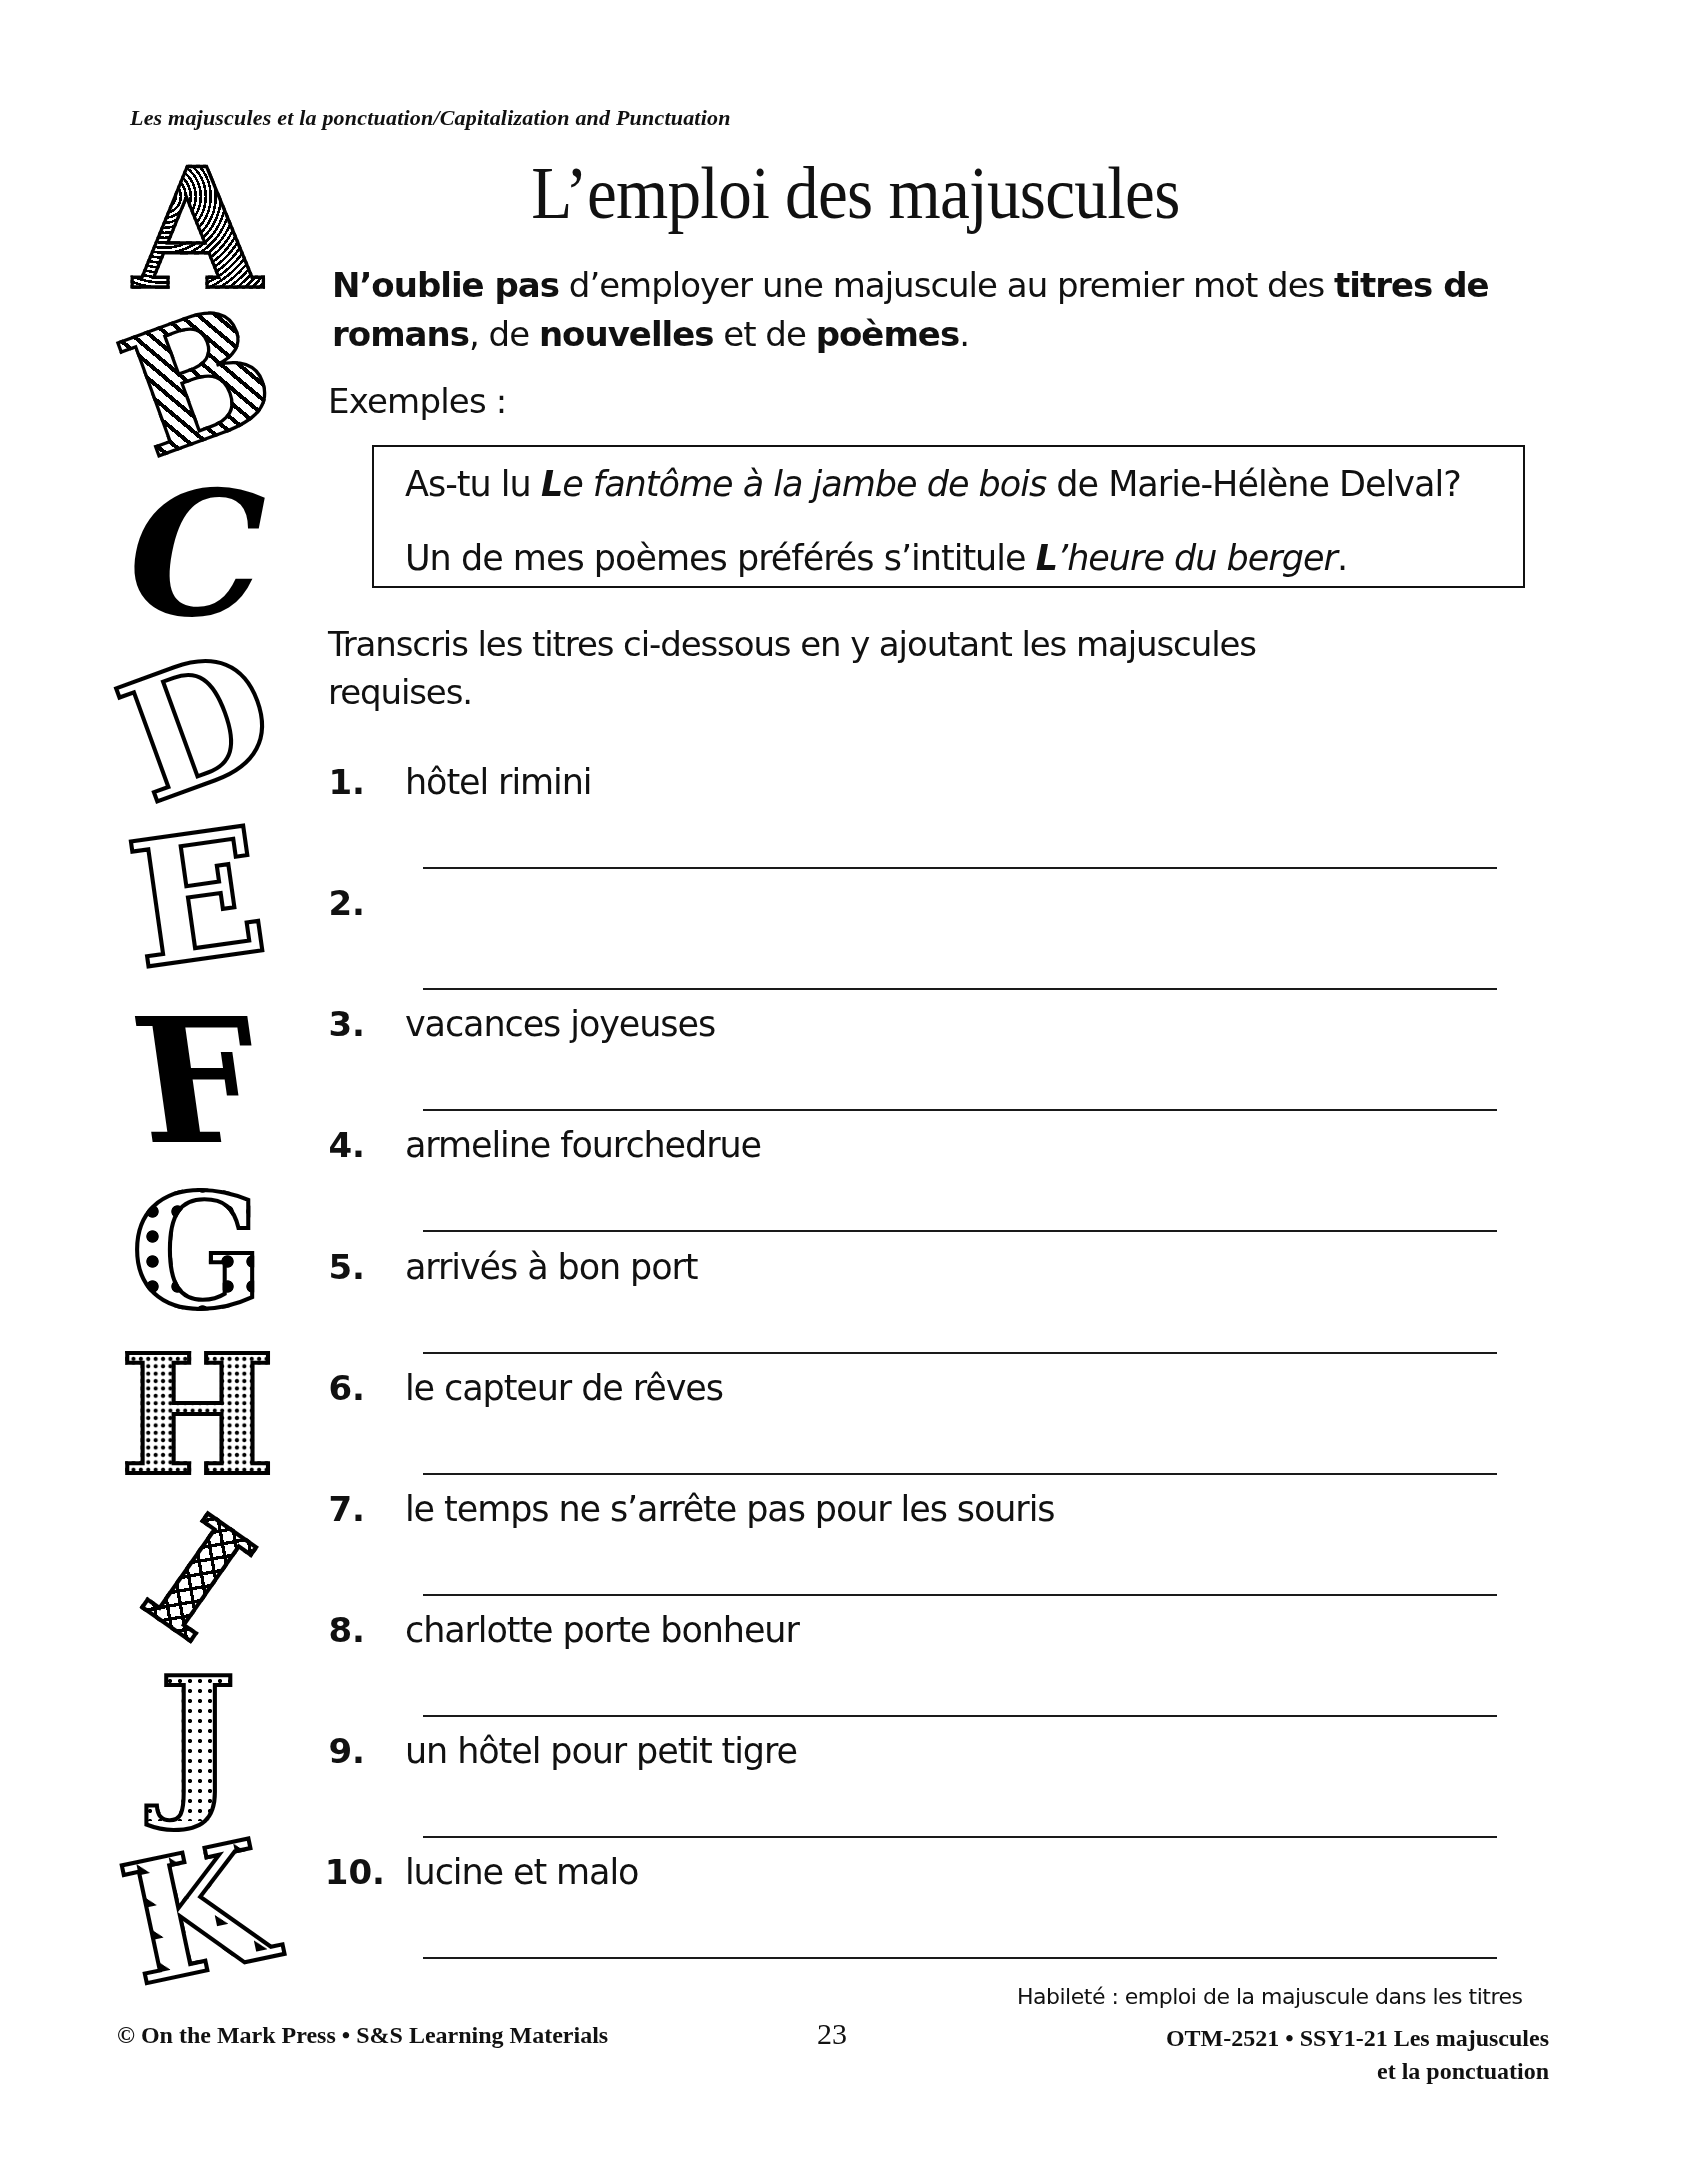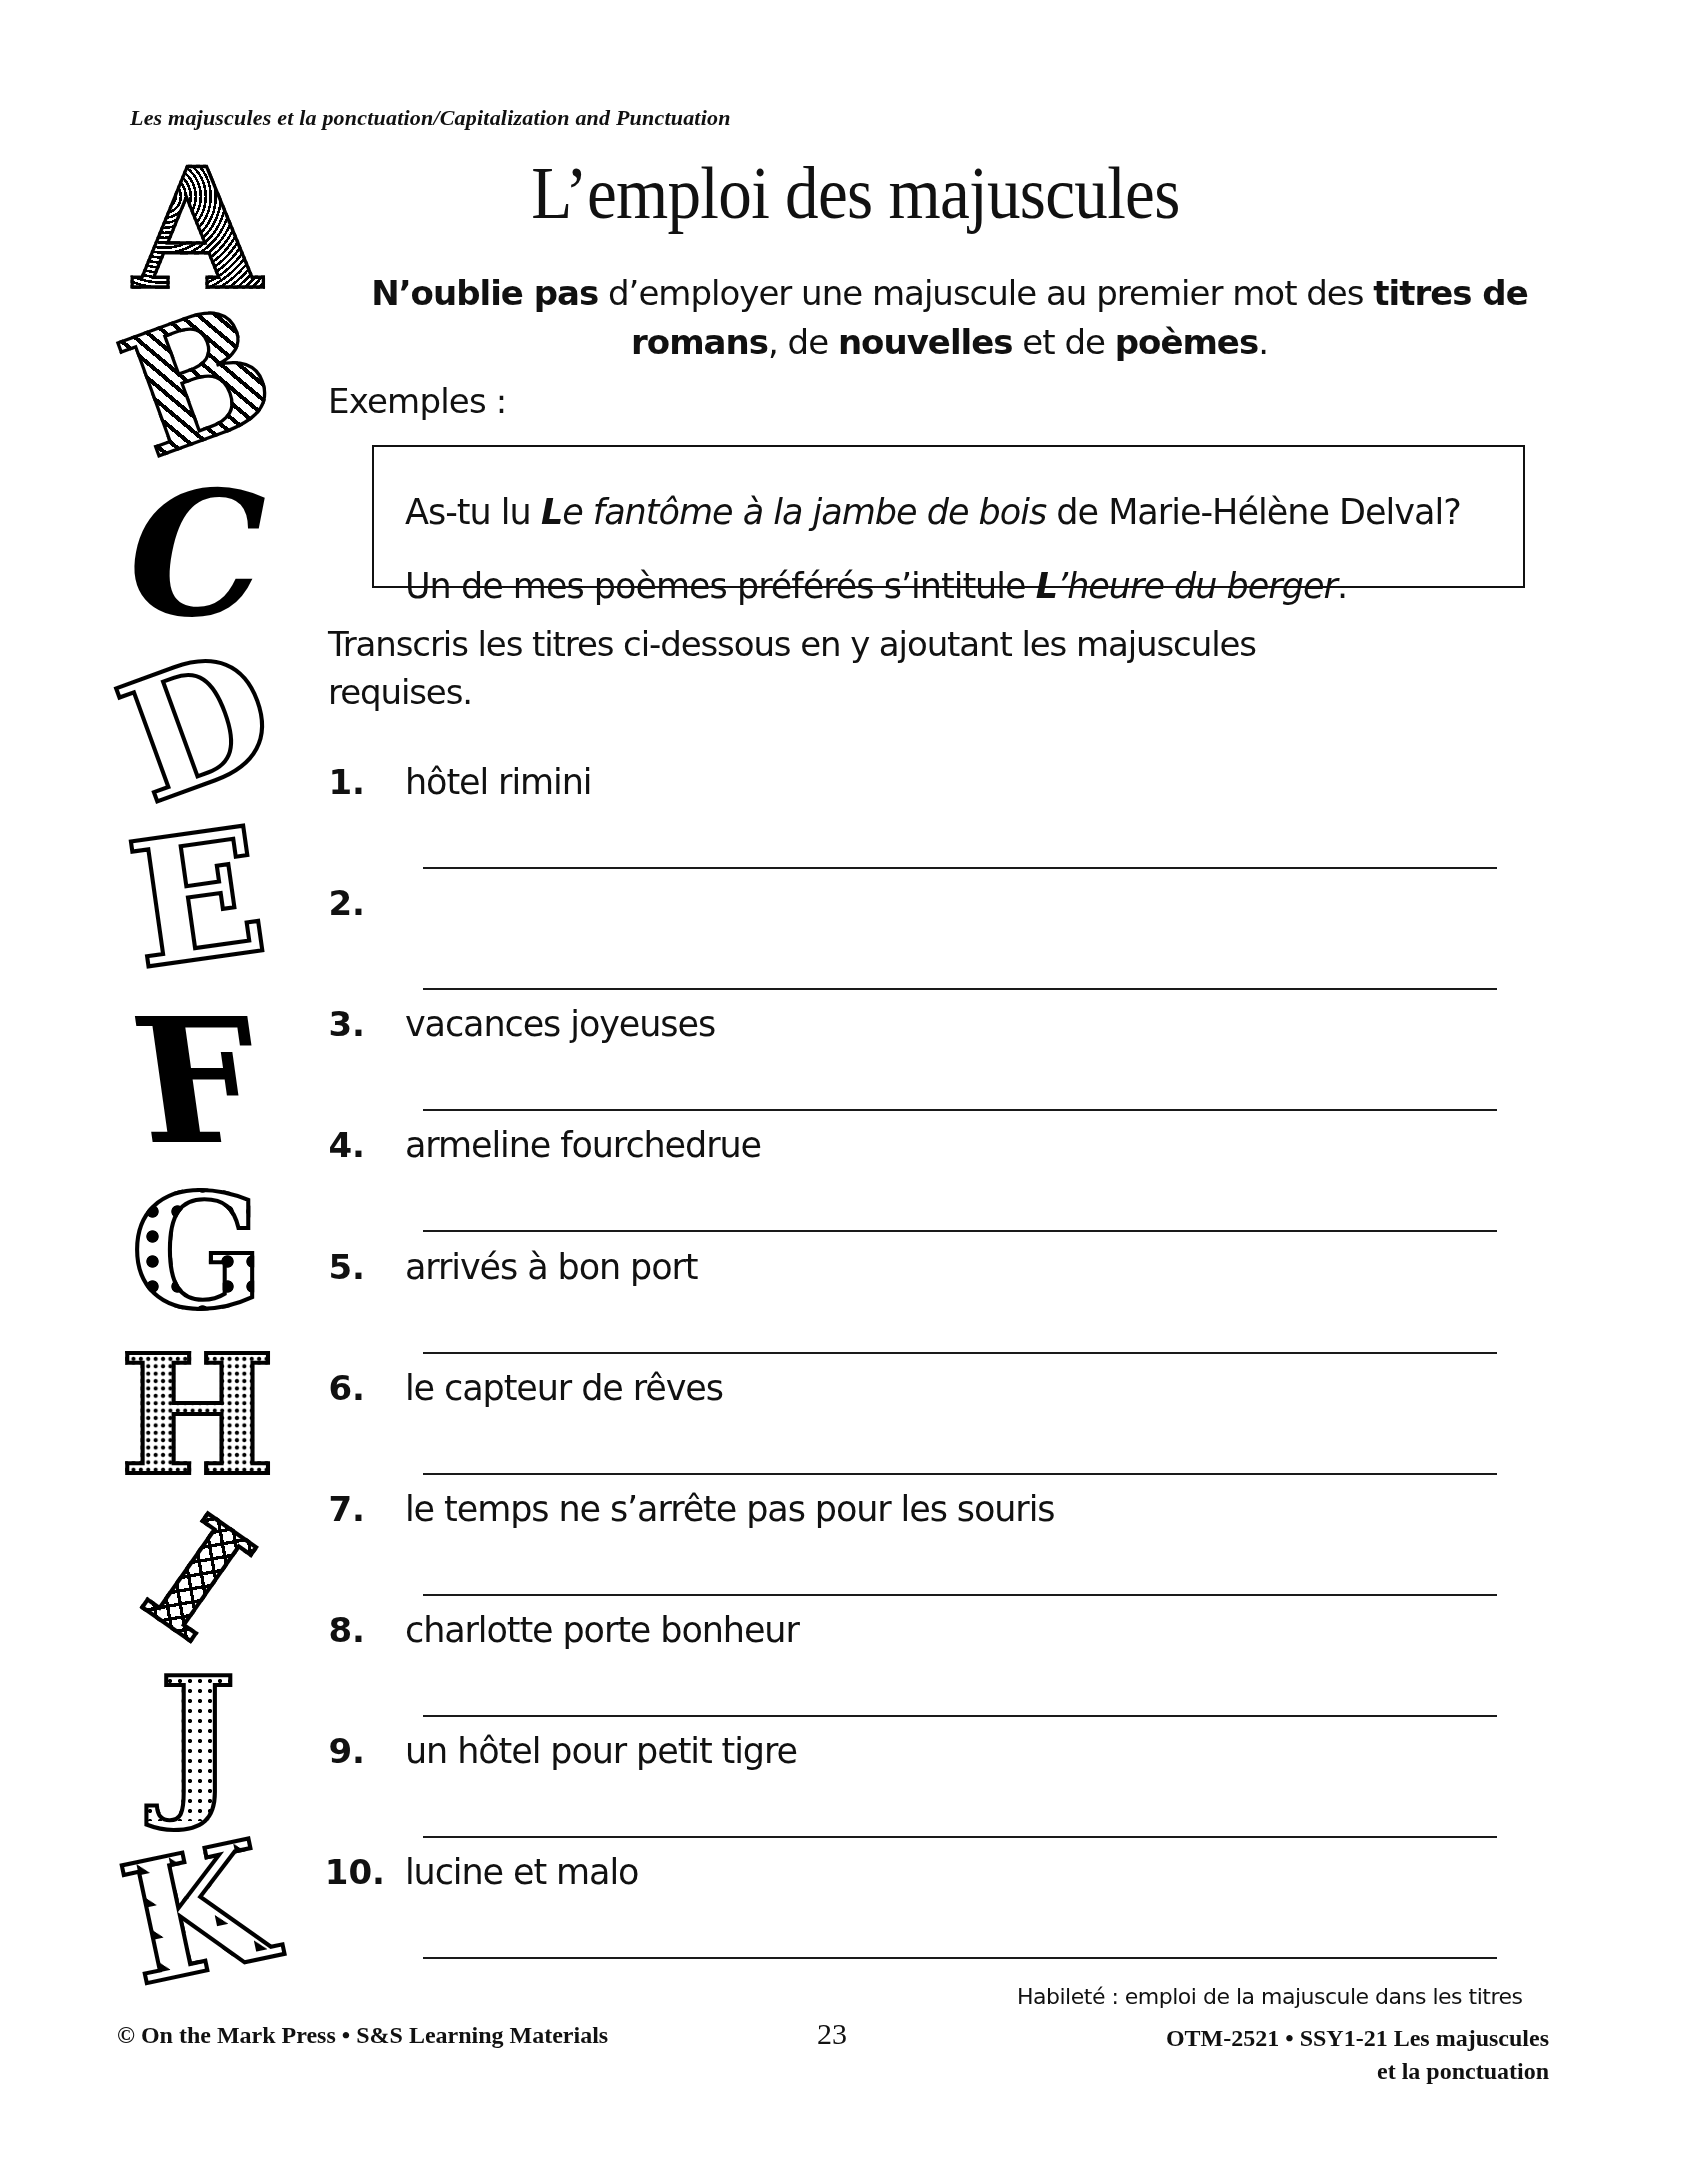--- a/index.html
+++ b/index.html
@@ -5,21 +5,21 @@
   html, body { margin:0; padding:0; background:#ffffff; }
   body { width:1687px; height:2183px; position:relative; overflow:hidden; color:#111; font-family:"DejaVu Sans", sans-serif; }
   .abs { position:absolute; }
   .running-head { left:130px; top:105px; font-family:"Liberation Serif", serif; font-style:italic; font-weight:bold; font-size:22px; white-space:nowrap; letter-spacing:0.2px; }
   .title { left:0; width:1687px; top:153px; text-align:center; padding-left:82px; box-sizing:border-box; font-family:"Liberation Serif", serif; font-size:73px; line-height:82px; letter-spacing:-0.8px; }
   .title span { display:inline-block; transform:scaleX(0.92); }
   .para { left:328px; top:257px; width:1219px; font-size:34px; line-height:49px; letter-spacing:-1px; }
   .para b { font-weight:bold; }
   .examples-label { left:328px; top:381px; font-size:34px; letter-spacing:-0.8px; }
   .ex-box { left:372px; top:445px; width:1153px; height:143px; border:2.5px solid #111; box-sizing:border-box; }
-  .ex-line { position:absolute; left:31px; font-size:35px; letter-spacing:-1px; white-space:nowrap;margin-top:28px; }
+  .ex-line { position:absolute; left:31px; font-size:35px; letter-spacing:-1px; white-space:nowrap; }
   .ex-line i { font-style:italic; }
   .ex-line b { font-weight:bold; font-style:italic; }
   .instr { left:328px; top:620px; width:1071px; font-size:34px; line-height:48px; letter-spacing:-1.1px; }
   .item { position:absolute; left:0; width:1687px; height:121px; }
   .item .num { position:absolute; right:1322px; font-size:34px; font-weight:bold; white-space:nowrap; }
   .item .txt { position:absolute; left:405px; font-size:35px; letter-spacing:-1.1px; white-space:nowrap; }
   .item .answer { position:absolute; left:423px; width:1074px; height:0; border-top:2.5px solid #1a1a1a; }
   .footer-skill { left:1017px; top:1984px; font-size:22px; letter-spacing:-0.5px; white-space:nowrap; }
   .footer-copy { left:117px; top:2022px; font-family:"Liberation Serif", serif; font-weight:bold; font-size:24px; white-space:nowrap; }
   .footer-page { left:817px; top:2017px; font-family:"Liberation Serif", serif; font-size:30px; }
@@ -53,21 +53,21 @@
   <div class="deco L-F"><span>F</span></div>
   <div class="deco L-G"><span>G</span></div>
   <div class="deco L-H"><span>H</span></div>
   <div class="deco L-I"><span>I</span></div>
   <div class="deco L-J"><span>J</span></div>
   <div class="deco L-K"><span>K</span></div>
 </div>
 
 <h1 class="abs title" style="margin:0;font-weight:normal;padding-left:24px;"><span>L’emploi des majuscules</span></h1>
 
-<p class="abs para" style="margin:12px;text-align:center;"><b>N’oublie pas</b><span> d’employer une majuscule au premier mot des </span><b>titres de romans</b><span>, de </span><b>nouvelles</b><span> et de </span><b>poèmes</b><span>.</span></p>
+<p class="abs para" style="margin:4px;"><b>N’oublie pas</b><span> d’employer une majuscule au premier mot des </span><b>titres de romans</b><span>, de </span><b>nouvelles</b><span> et de </span><b>poèmes</b><span>.</span></p>
 
 <div class="abs examples-label">Exemples :</div>
 
 <div class="abs ex-box">
   <div class="ex-line" style="top:16.5px;"><span>As-tu lu </span><b>L</b><i>e fantôme à la jambe de bois</i><span> de Marie-Hélène Delval?</span></div>
   <div class="ex-line" style="top:91px;"><span>Un de mes poèmes préférés s’intitule </span><b>L</b><i>’heure du berger</i><span>.</span></div>
 </div>
 
 <p class="abs instr" style="margin:0;">Transcris les titres ci-dessous en y ajoutant les majuscules requises.</p>
 

